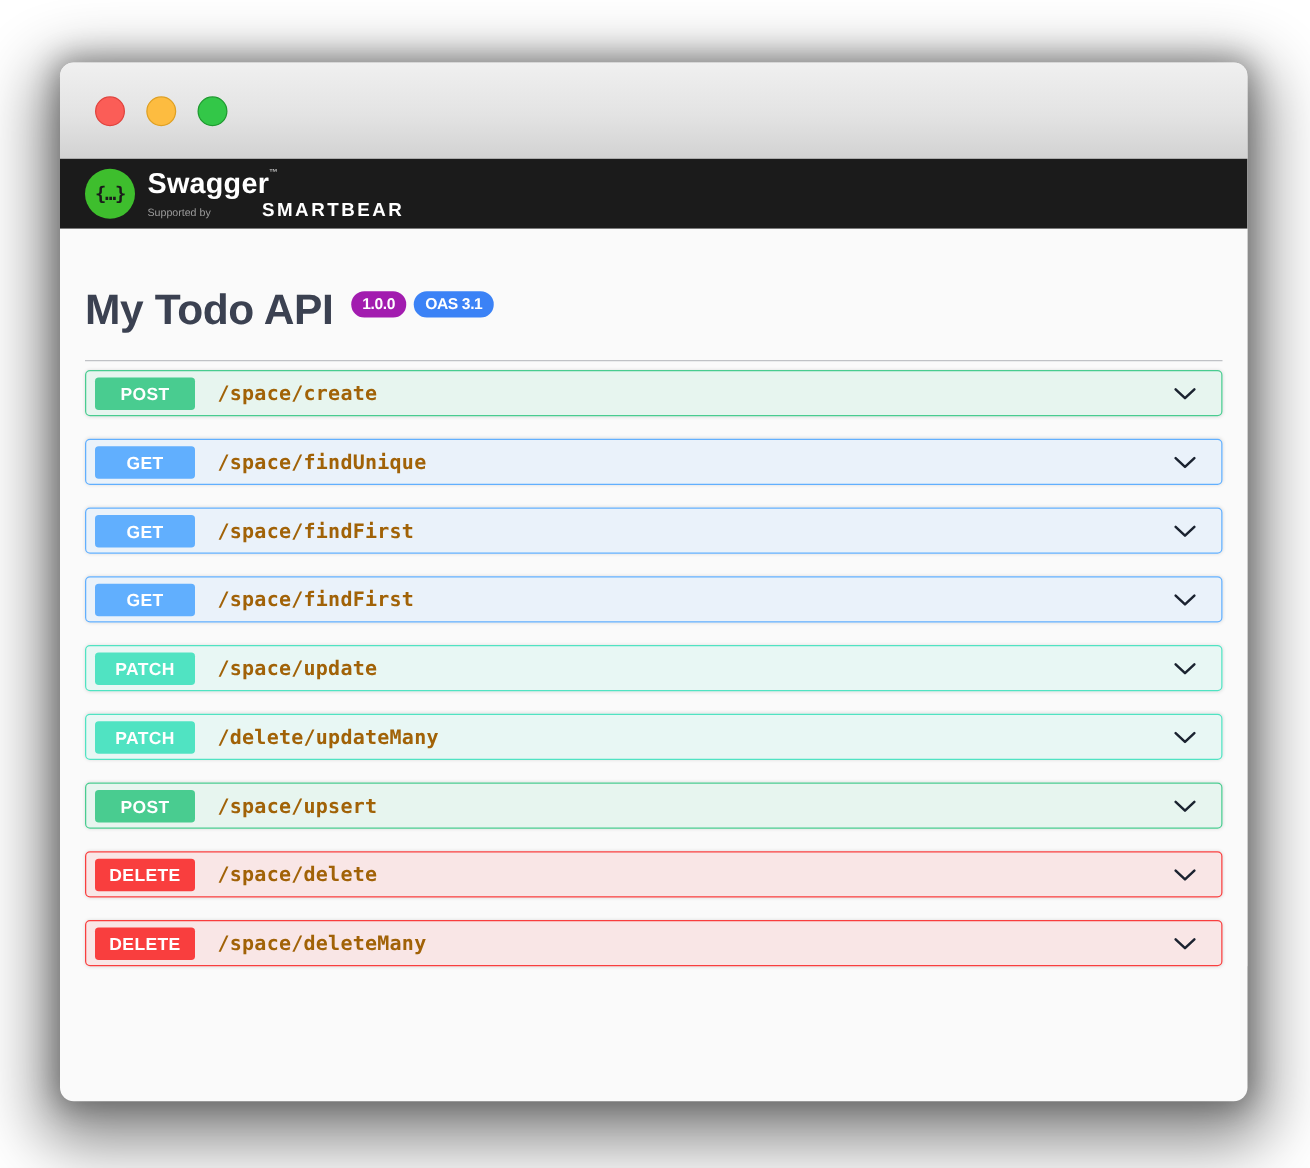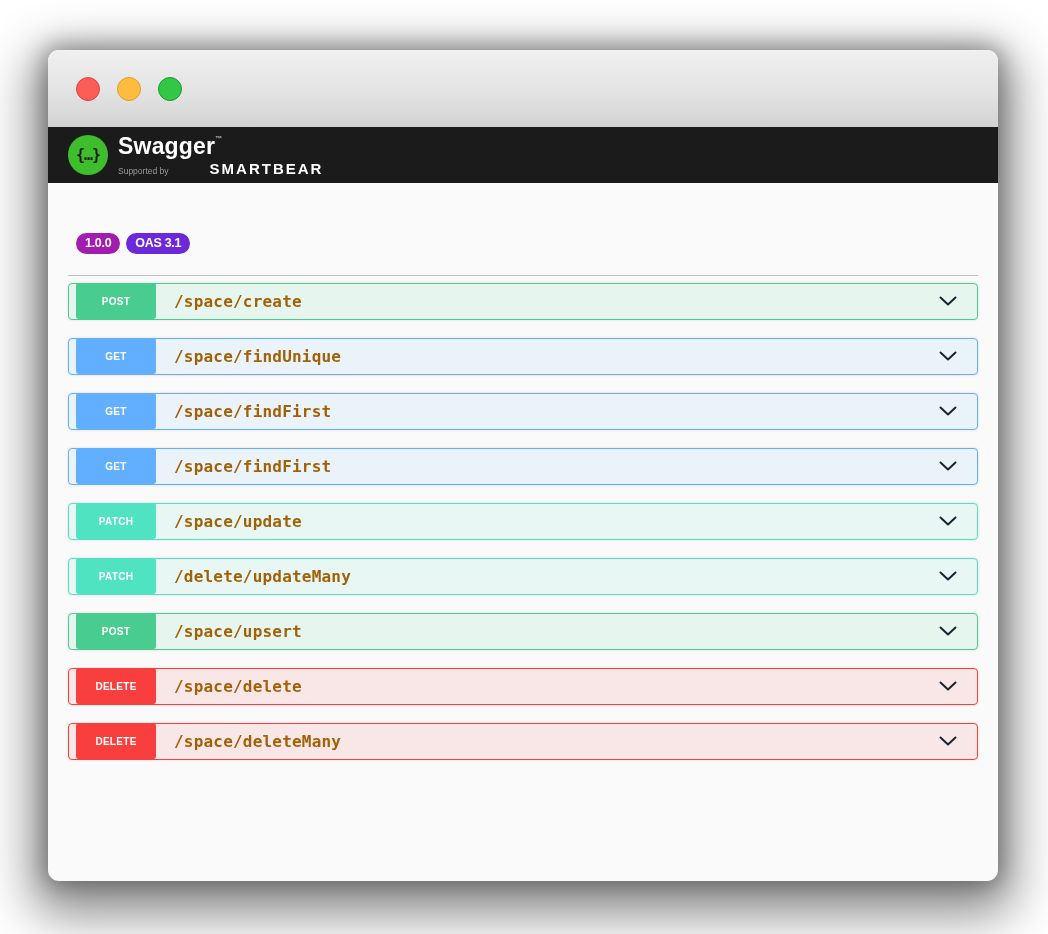--- a/index.html
+++ b/index.html
@@ -65,22 +65,22 @@
   .divider { height: 1px; background: rgba(59,65,81,0.3); margin-top: 21px; }
 
   
   .operations { margin-top: 7px; }
   .opblock {
     height: 37px; border-radius: 4px; border: 1px solid; margin-bottom: 18px;
     display: flex; align-items: center; padding: 0 20px 0 7px; cursor: pointer;
     box-shadow: 0 0 3px rgba(0,0,0,0.12);
   }
   .op-badge {
-    min-width: 80px; height: 36px; border-radius: 3px; color: #ffffff;
-    font-size: 10px; font-weight: 700; display: flex; align-items: center;
+    min-width: 80px; height: 26px; border-radius: 3px; color: #ffffff;
+    font-size: 14px; font-weight: 700; display: flex; align-items: center;
     justify-content: center; letter-spacing: 0.3px;
   }
   .op-path {
     margin-left: 18px; font-family: "DejaVu Sans Mono", monospace;
     font-weight: 700; font-size: 16px; color: #a16207; letter-spacing: 0.2px;
   }
   .op-spacer { flex: 1; }
   .chevron { display: inline-flex; align-items: center; }
 </style>
 </head>
@@ -105,22 +105,23 @@
           <span class="supported">Supported by</span>
           <span class="smartbear">SMARTBEAR</span>
         </span>
       </span>
     </a>
   </div>
 
   <div class="content">
 
     <h1 class="api-title">
+      <span class="title-text">My Todo API</span>
       <span class="badge ver" style="background: #a21caf;">1.0.0</span>
-      <span class="badge oas" style="background: #6d28d9;">OAS 3.1</span>
+      <span class="badge oas" style="background: #3b82f6;">OAS 3.1</span>
     </h1>
 
 
     <div class="divider"></div>
 
     <div class="operations" id="operations">
         <div class="opblock" style="border-color: rgb(73, 204, 144); background: rgba(73, 204, 144, 0.1);">
           <span class="op-badge" style="background: rgb(73, 204, 144);">POST</span>
           <span class="op-path">/space/create</span>
           <span class="op-spacer"></span>

